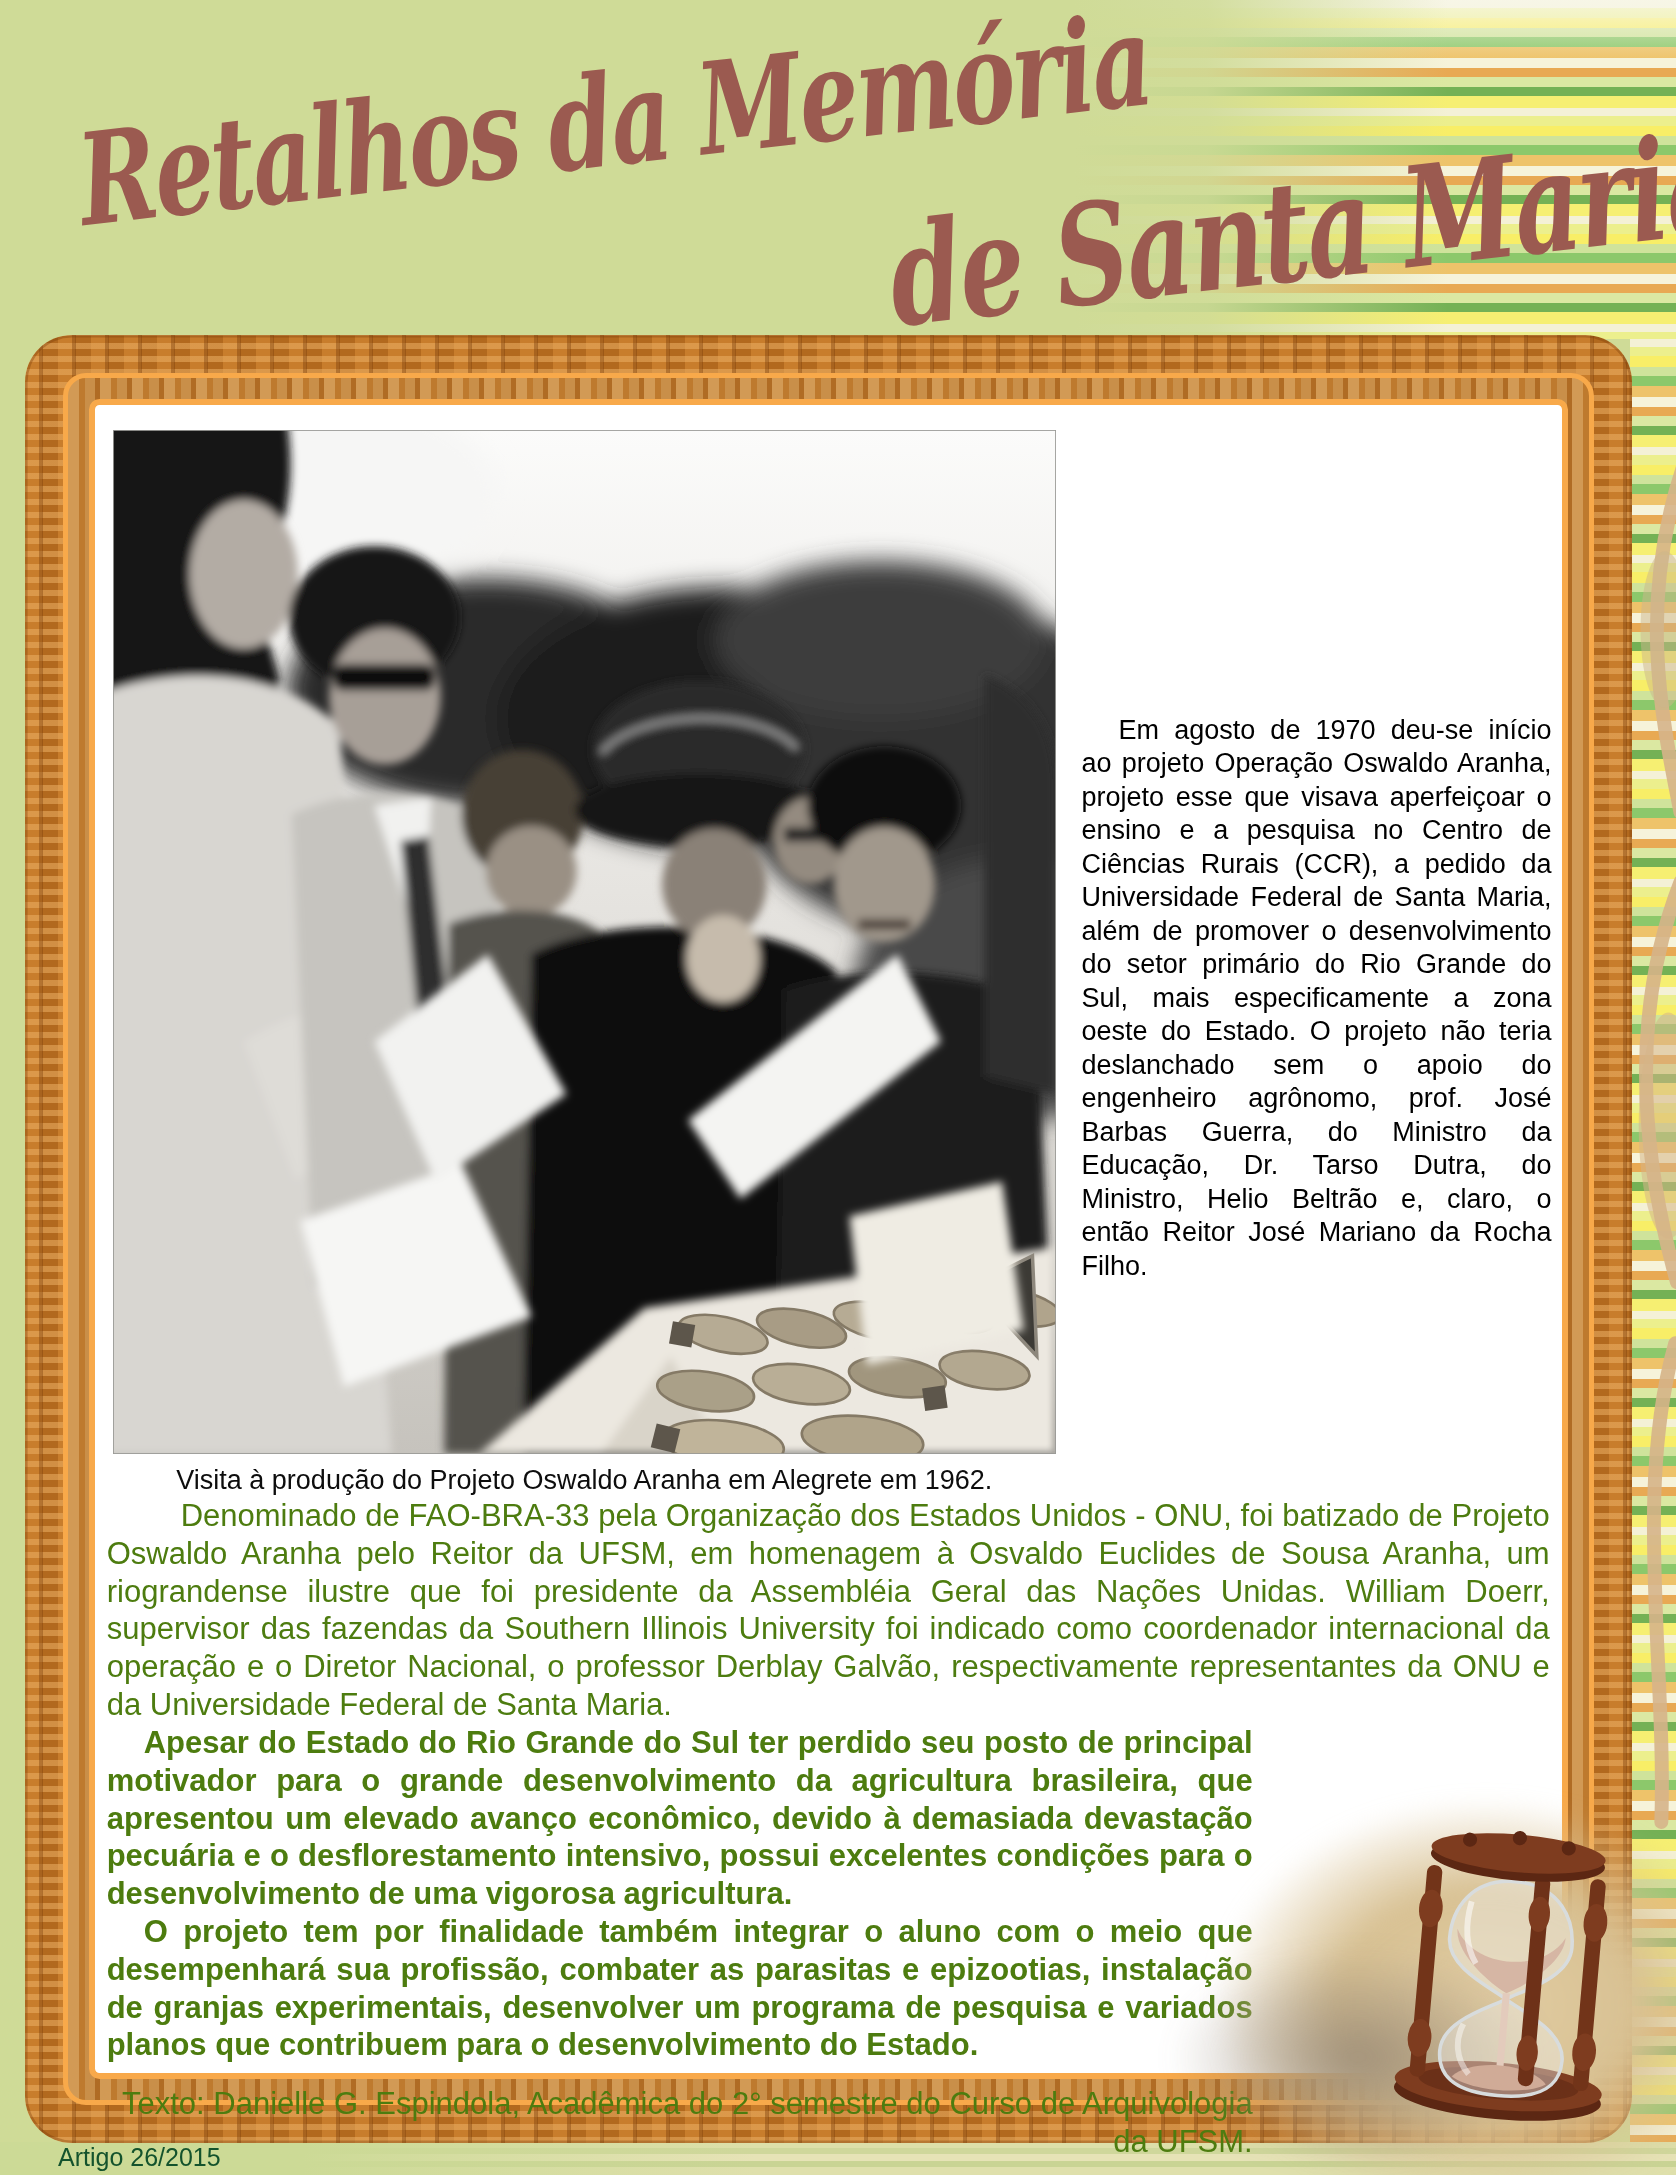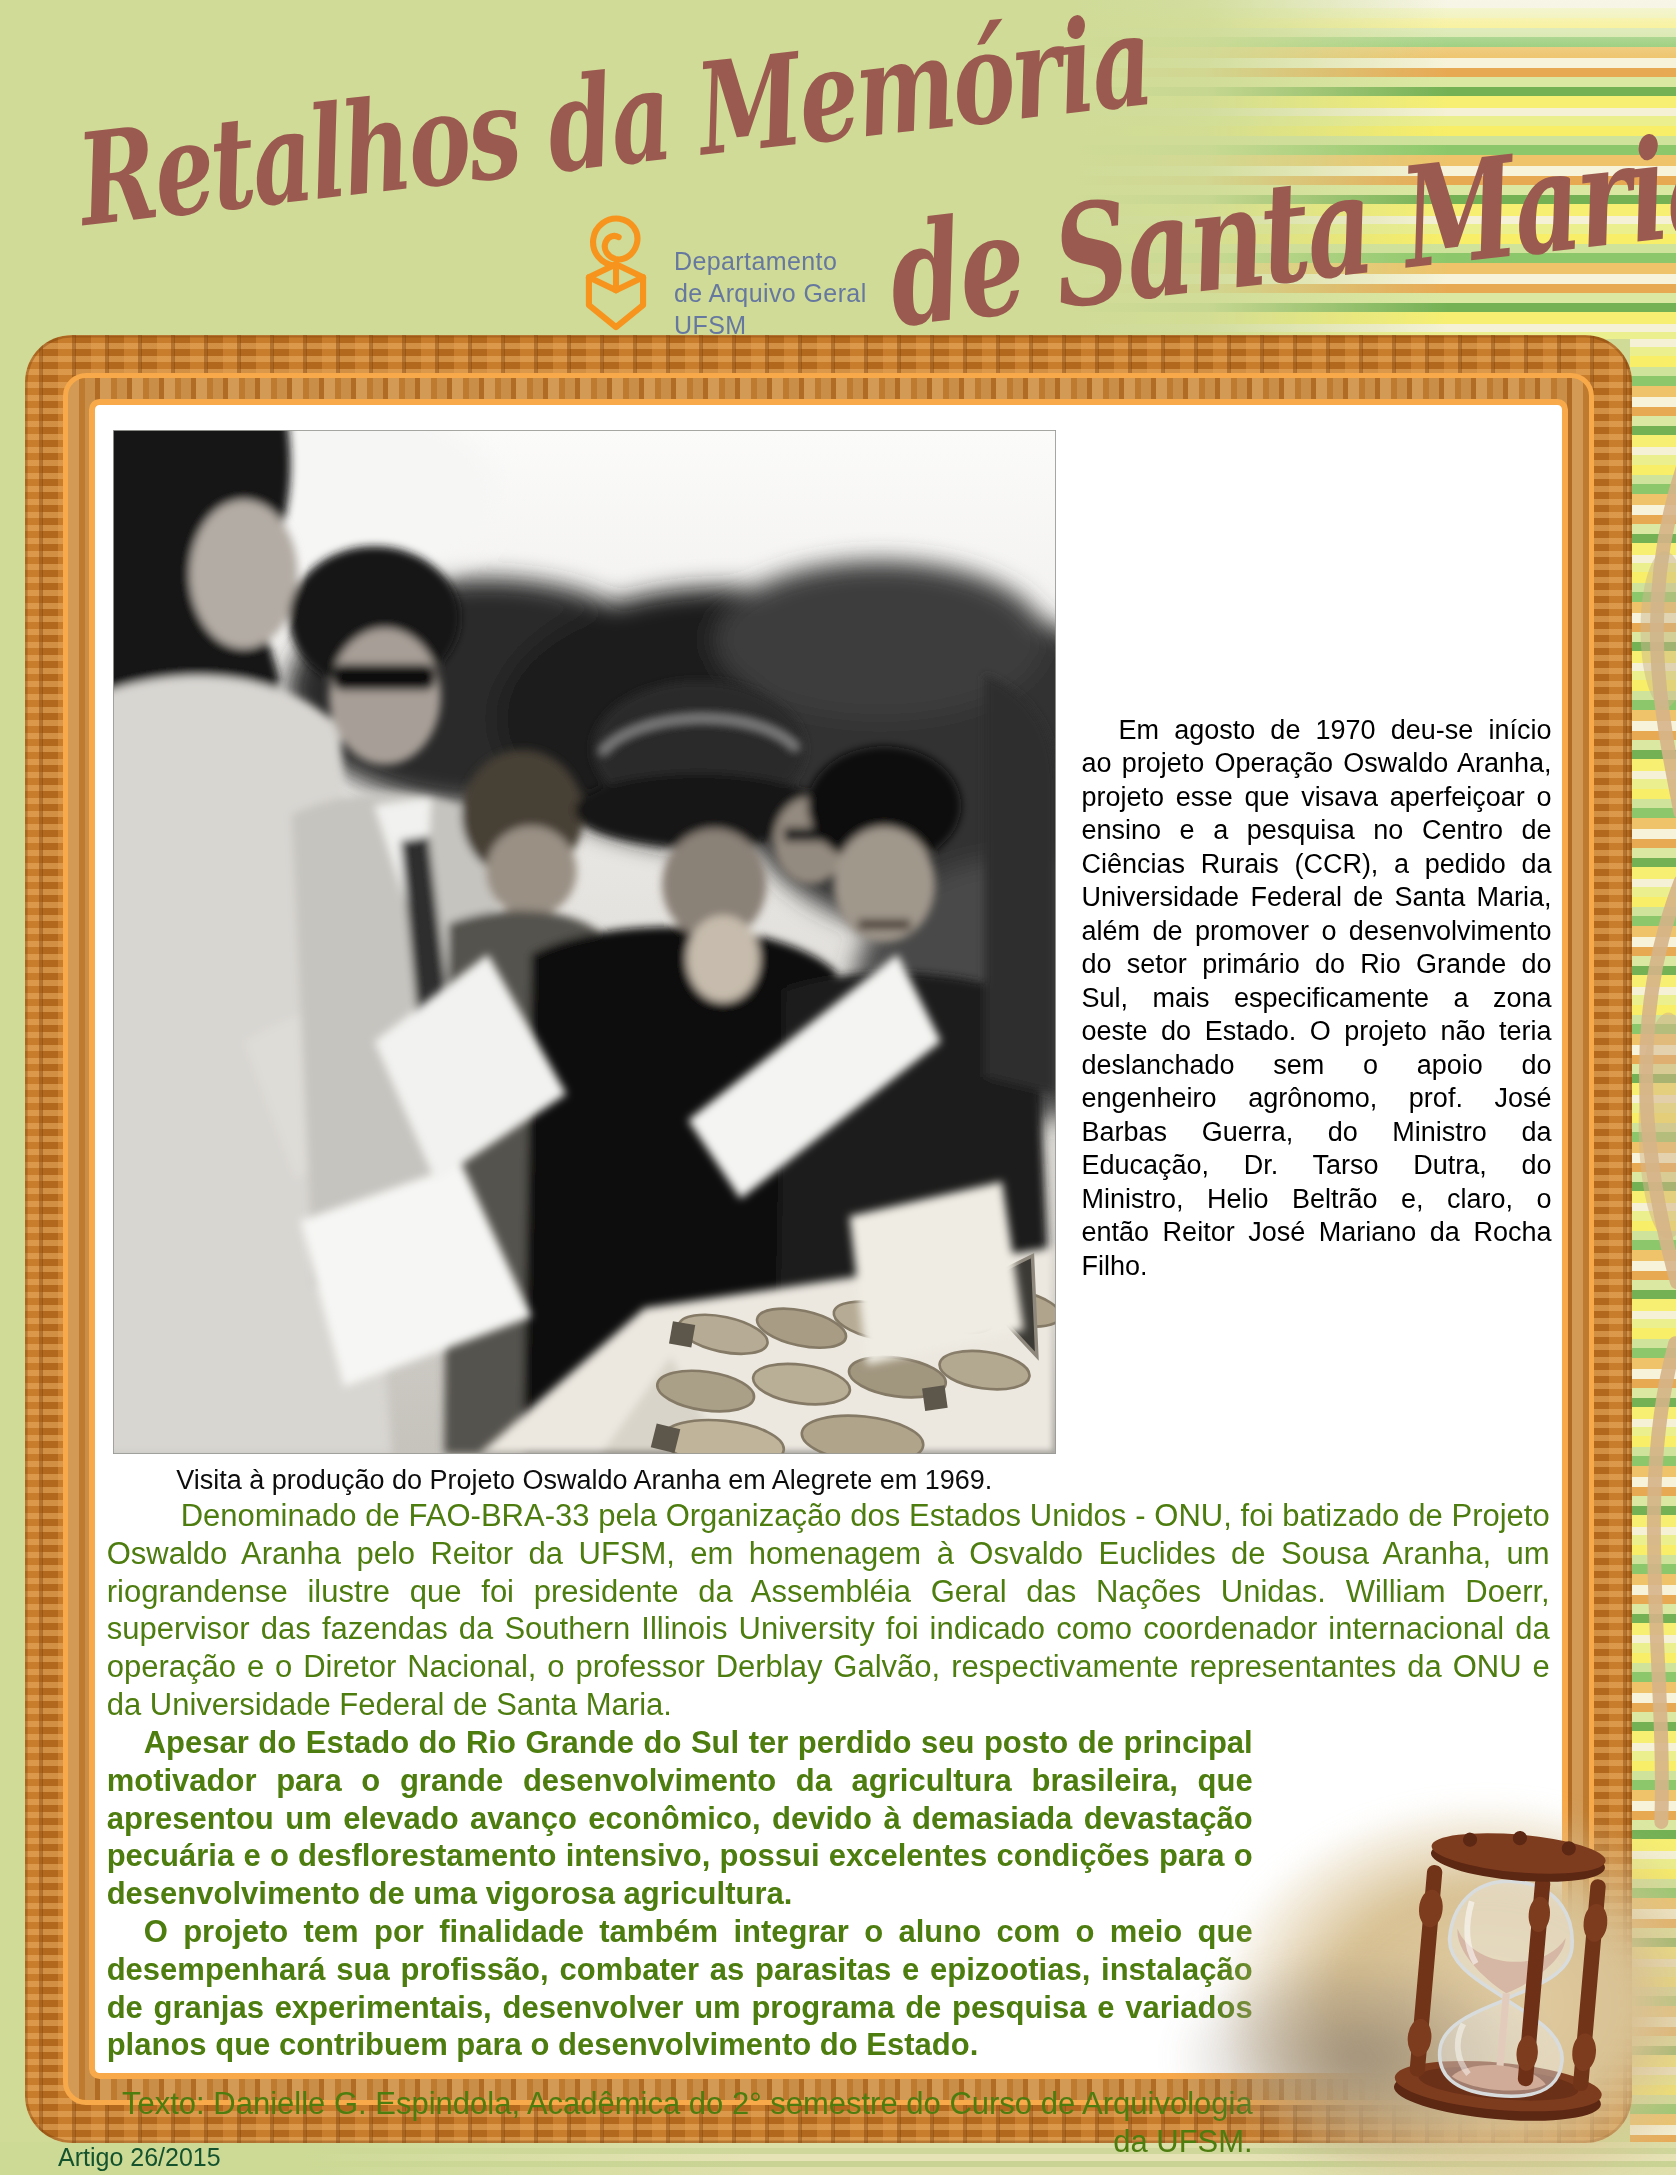--- a/index.html
+++ b/index.html
@@ -78,35 +78,20 @@
 </style>
 </head>
 <body>
 
 <div class="page">
 
   <div class="header">
     <div class="stripes stripes-top"></div>
     <div class="script-title script-line1">Retalhos da Memória</div>
     <div class="script-title script-line2">de Santa Maria</div>
-    <div class="logo">
-      <svg width="70" height="124" viewBox="0 0 80 142">
-        <g fill="none" stroke="#F7941E" stroke-width="7" stroke-linecap="round" stroke-linejoin="round">
-          <path d="M40,64 C22,62 12,48 14,33 C16,18 30,8 44,10 C58,12 67,25 64,38 C61,51 49,59 39,56 C30,53 25,45 28,37 C31,30 38,28 43,31"></path>
-          <path d="M9,77 L40,62 L71,77 L71,109 L40,134 L9,109 Z"></path>
-          <path d="M9,77 L40,92 L71,77"></path>
-          <path d="M40,62 L40,92"></path>
-        </g>
-      </svg>
-      <div class="logo-text">
-        <div>Departamento</div>
-        <div>de Arquivo Geral</div>
-        <div>UFSM</div>
-      </div>
-    </div>
   </div>
 
   <div class="stripes right-stripe">
     <svg width="47" height="1837" viewBox="0 0 54 2103">
       <g fill="none" stroke="#D6B489" stroke-width="16" opacity="0.9" stroke-linecap="round">
         <path d="M62,140 C8,300 36,430 58,540"></path>
         <path d="M58,620 C-12,800 26,980 54,1080"></path>
         <path d="M52,1150 C4,1320 42,1520 36,1700"></path>
       </g>
       <ellipse cx="44" cy="900" rx="34" ry="130" fill="#D6B489" opacity="0.55"></ellipse>
@@ -207,21 +192,21 @@
 
             <g filter="url(#soft)">
               <path d="M215,905 L400,840 L480,1015 L265,1095 Z" fill="#f6f6f4"></path>
               <path d="M300,700 L430,600 L520,760 L370,860 Z" fill="#f2f2f0"></path>
               <path d="M660,790 L900,600 L950,700 L720,880 Z" fill="#f4f4f2"></path>
               <path d="M845,900 L1020,860 L1045,1030 L865,1070 Z" fill="#efece3"></path>
             </g>
             <rect width="1082" height="1172" fill="none" stroke="#9a9a96" stroke-width="2"></rect>
           </svg>
         </div>
-        <div class="caption">Visita à produção do Projeto Oswaldo Aranha em Alegrete em 1969.</div>
+        <div class="caption">Visita à produção do Projeto Oswaldo Aranha em Alegrete em 1962.</div>
 
         <div class="right-col">
           <p class="intro">Em agosto de 1970 deu-se início ao projeto Operação Oswaldo Aranha, projeto esse que visava aperfeiçoar o ensino e a pesquisa no Centro de Ciências Rurais (CCR), a pedido da Universidade Federal de Santa Maria, além de promover o desenvolvimento do setor primário do Rio Grande do Sul, mais especificamente a zona oeste do Estado. O projeto não teria deslanchado sem o apoio do engenheiro agrônomo, prof. José Barbas Guerra, do Ministro da Educação, Dr. Tarso Dutra, do Ministro, Helio Beltrão e, claro, o então Reitor José Mariano da Rocha Filho.</p>
         </div>
 
         <div class="bottom-text">
           <p class="p2">Denominado de FAO-BRA-33 pela Organização dos Estados Unidos - ONU, foi batizado de Projeto Oswaldo Aranha pelo Reitor da UFSM, em homenagem à Osvaldo Euclides de Sousa Aranha, um riograndense ilustre que foi presidente da Assembléia Geral das Nações Unidas. William Doerr, supervisor das fazendas da Southern Illinois University foi indicado como coordenador internacional da operação e o Diretor Nacional, o professor Derblay Galvão, respectivamente representantes da ONU e da Universidade Federal de Santa Maria.</p>
           <div class="hg-spacer"></div>
           <p class="p3">Apesar do Estado do Rio Grande do Sul ter perdido seu posto de principal motivador para o grande desenvolvimento da agricultura brasileira, que apresentou um elevado avanço econômico, devido à demasiada devastação pecuária e o desflorestamento intensivo, possui excelentes condições para o desenvolvimento de uma vigorosa agricultura.</p>
           <p class="p4">O projeto tem por finalidade também integrar o aluno com o meio que desempenhará sua profissão, combater as parasitas e epizootias, instalação de granjas experimentais, desenvolver um programa de pesquisa e variados planos que contribuem para o desenvolvimento do Estado.</p>

